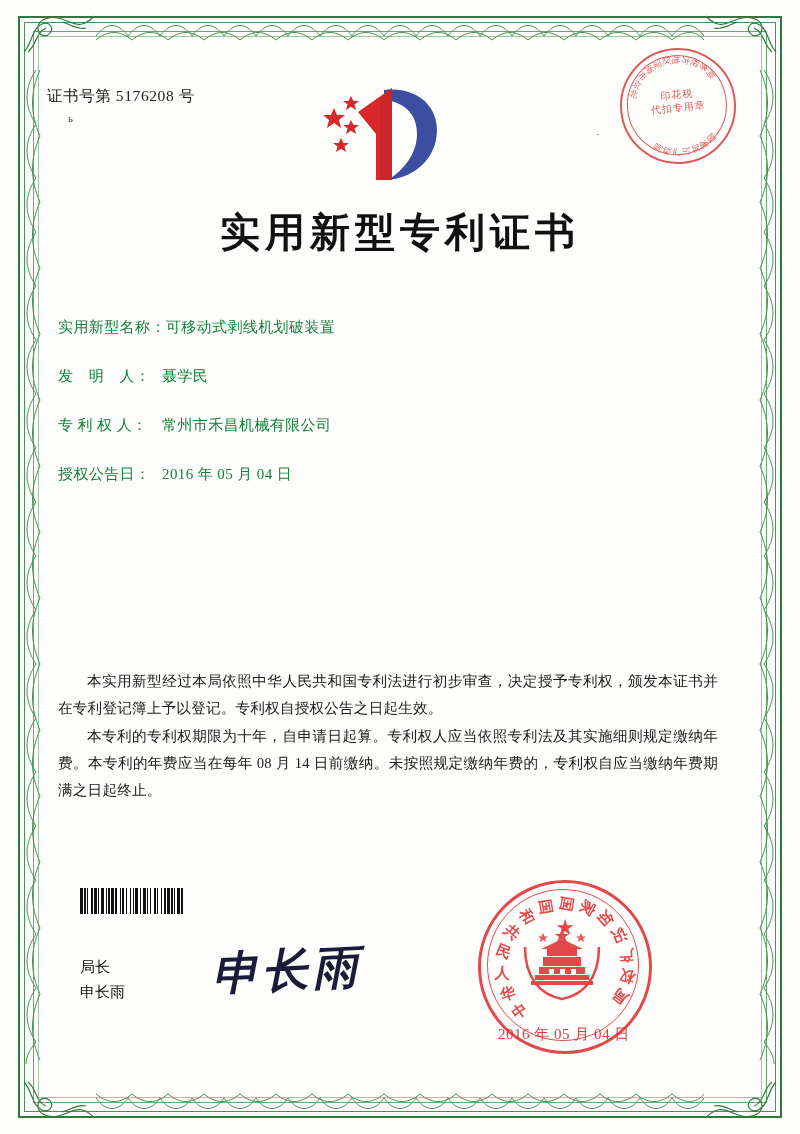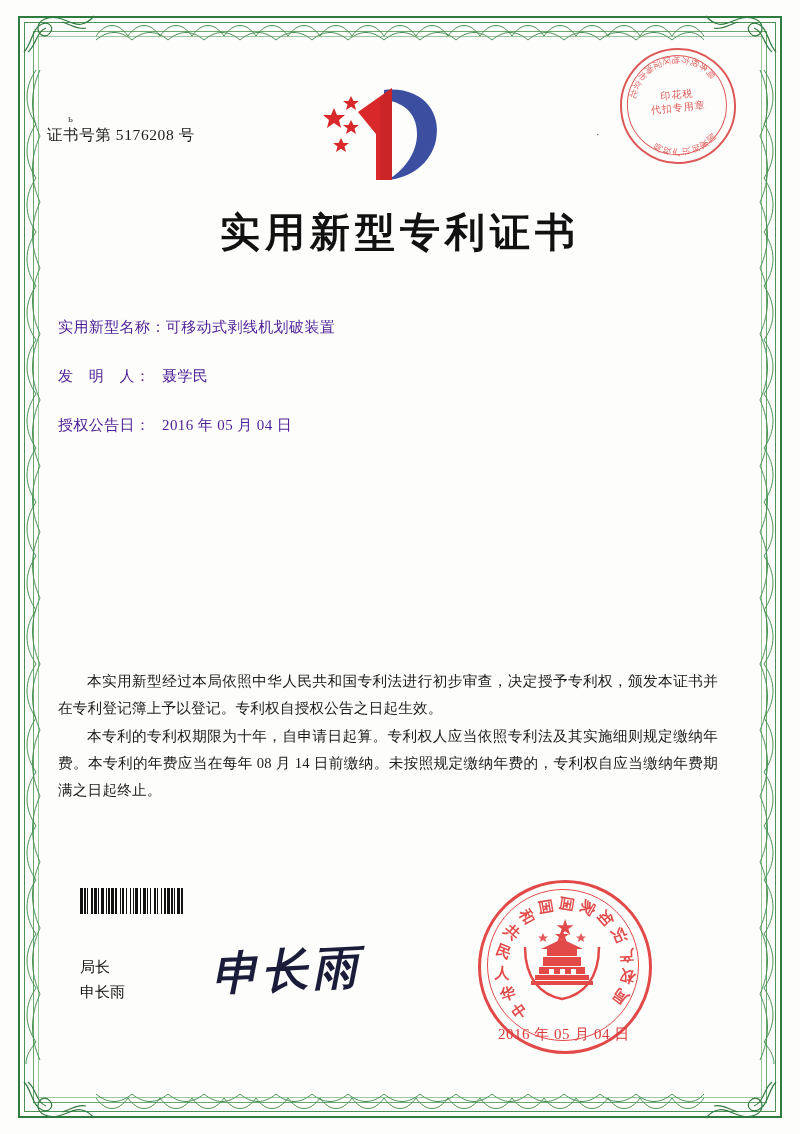--- a/index.html
+++ b/index.html
@@ -149,21 +149,20 @@
   }
 
   
   .cert-no {
     position: absolute;
     left: 47px;
     top: 86px;
     font-size: 15.5px;
     letter-spacing: 0.6px;
     color: #1c1c1c;
-    margin-top: 39px;
   }
   .cert-tick {
     position: absolute;
     left: 68px;
     top: 112px;
     font-size: 11px;
     color: #555;
   }
   .dot-mark {
     position: absolute;
@@ -187,21 +186,21 @@
   }
 
   .fields {
     position: absolute;
     left: 58px;
     top: 318px;
     width: 690px;
   }
   .field-row {
     font-size: 15px;
-    color: #4c1d95;
+    color: #15803d;
     margin-bottom: 30px;
     letter-spacing: 0.4px;
     white-space: nowrap;
   }
   .field-label {
     display: inline-block;
     min-width: 104px;
   }
   .field-value {
     display: inline;
@@ -458,20 +457,23 @@
   <div class="doc-title">实用新型专利证书</div>
 
   <div class="fields">
     <div class="field-row">
       <span class="field-label">实用新型名称：</span><span class="field-value">可移动式剥线机划破装置</span>
     </div>
     <div class="field-row">
       <span class="field-label">发　明　人：</span><span class="field-value">聂学民</span>
     </div>
     <div class="field-row">
+      <span class="field-label">专 利 权 人：</span><span class="field-value">常州市禾昌机械有限公司</span>
+    </div>
+    <div class="field-row">
       <span class="field-label">授权公告日：</span><span class="field-value">2016 年 05 月 04 日</span>
     </div>
   </div>
 
   <div class="paras">
     <p>本实用新型经过本局依照中华人民共和国专利法进行初步审查，决定授予专利权，颁发本证书并在专利登记簿上予以登记。专利权自授权公告之日起生效。</p>
     <p>本专利的专利权期限为十年，自申请日起算。专利权人应当依照专利法及其实施细则规定缴纳年费。本专利的年费应当在每年 08 月 14 日前缴纳。未按照规定缴纳年费的，专利权自应当缴纳年费期满之日起终止。</p>
   </div>
 
   <div class="barcode" id="barcode">

